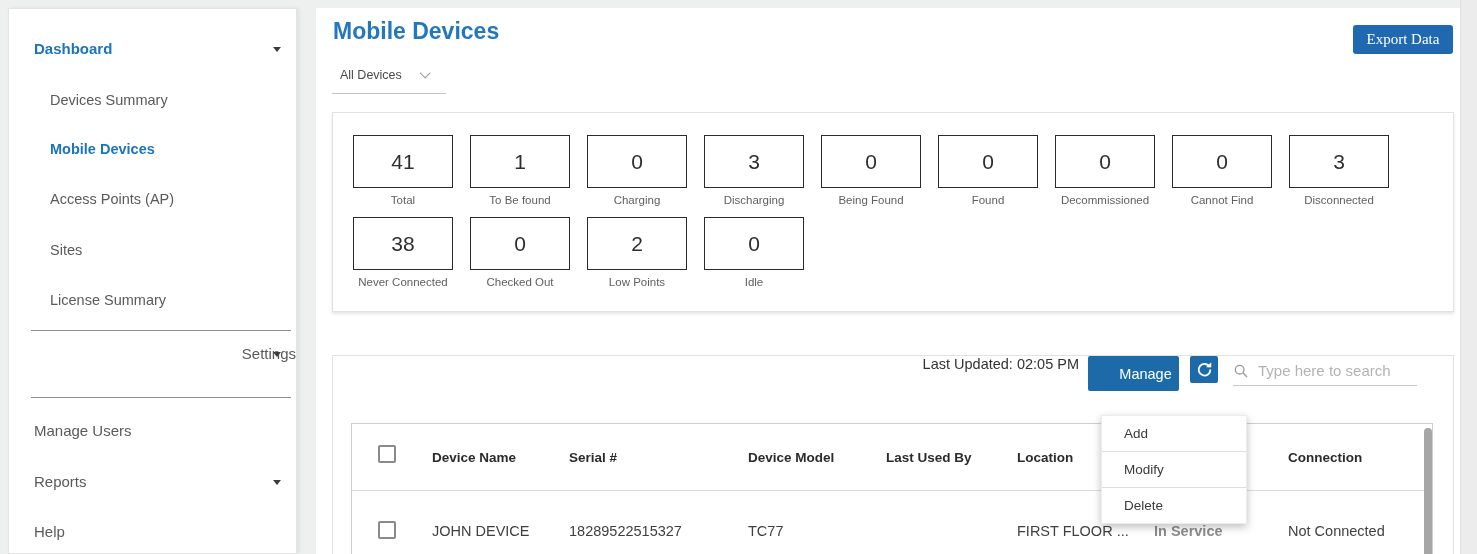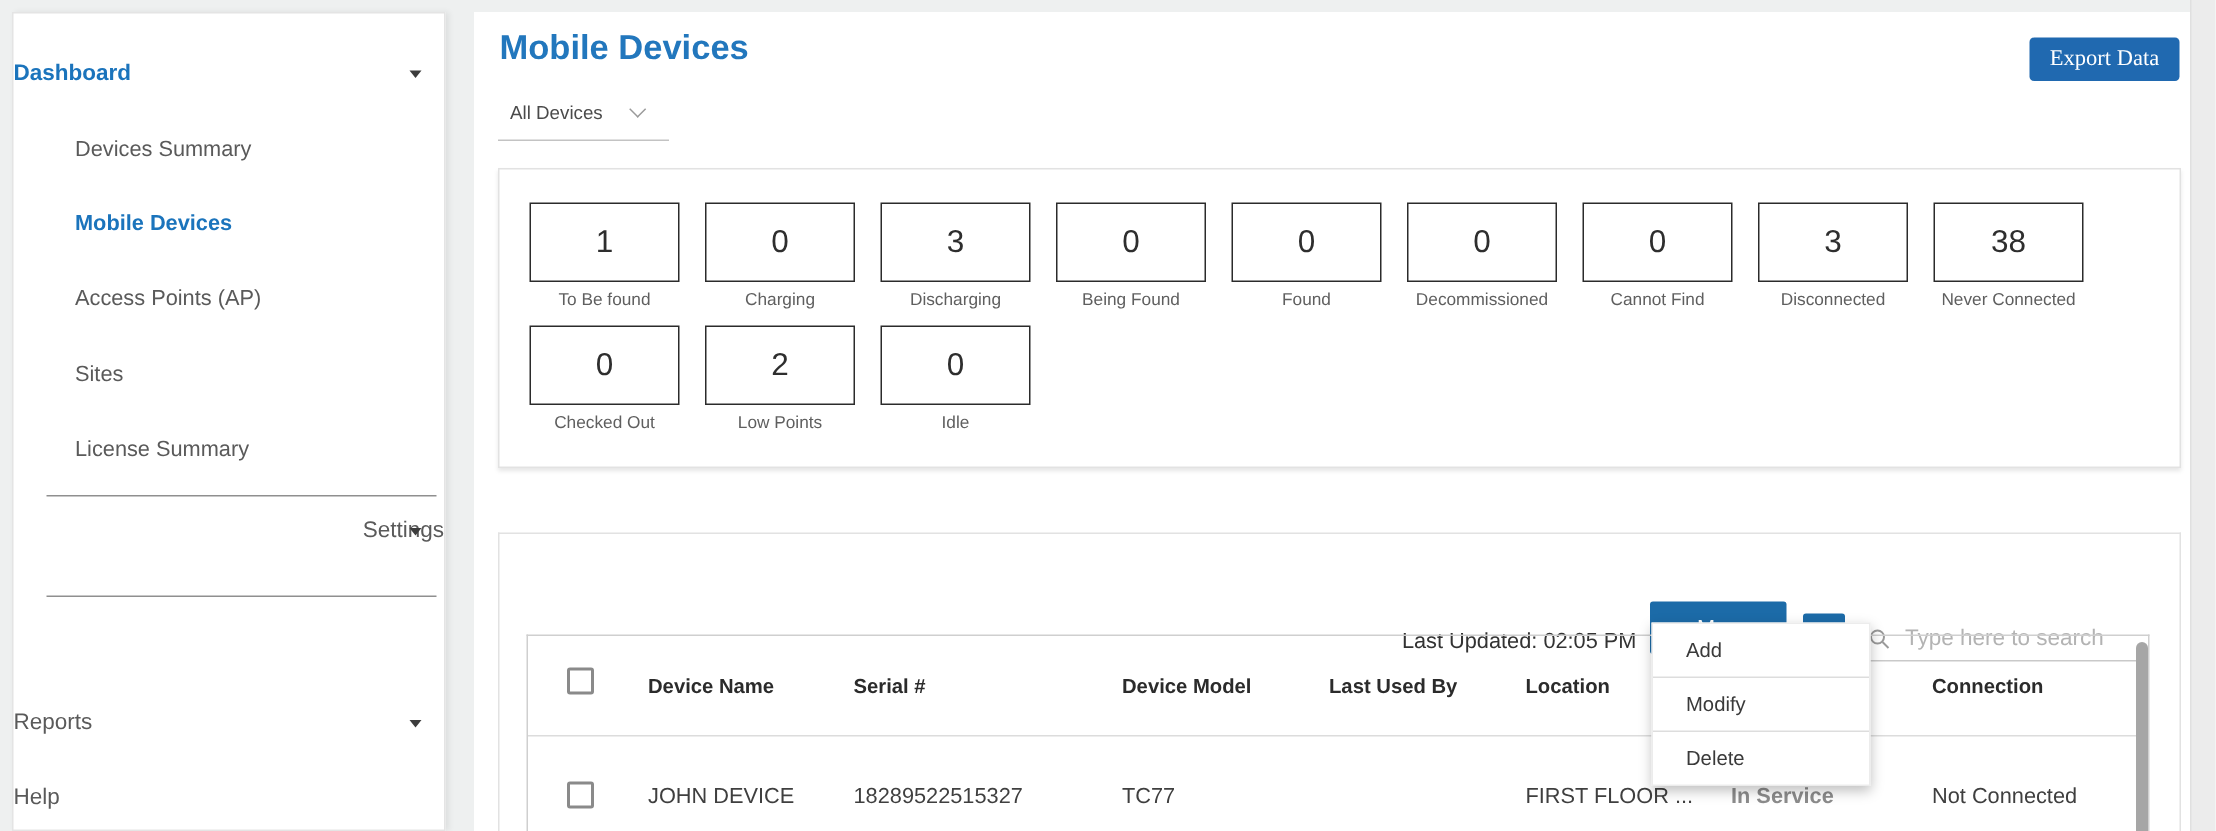--- a/index.html
+++ b/index.html
@@ -8,21 +8,21 @@
     background:#eef0f0;font-family:"Liberation Sans",sans-serif;
     -webkit-font-smoothing:antialiased;
   }
   
   .sidebar{
     position:absolute;left:8px;top:8px;width:289px;height:546px;
     background:#fff;border:1px solid #e4e4e4;box-shadow:2px 0 4px rgba(0,0,0,.07);
     box-sizing:border-box;
   }
   .snav{position:absolute;left:0;right:0;height:26px;line-height:26px;cursor:pointer;}
-  .snav .lbl-top{font-size:15px;color:#5a5a5a;}
+  .snav .lbl-top{margin-left:25px;font-size:15px;color:#5a5a5a;}
   .snav .lbl-sub{margin-left:41px;font-size:14.5px;color:#5a5a5a;}
   .snav .active{color:#1b74bc;font-weight:bold;}
   .caret{position:absolute;right:15px;top:11px;width:0;height:0;
     border-left:4.5px solid transparent;border-right:4.5px solid transparent;
     border-top:5.5px solid #3c3c3c;}
   .sdivider{position:absolute;left:22px;width:260px;border-top:1px solid #8f8f8f;}
   
   .main{position:absolute;left:316px;top:8px;width:1144px;height:546px;background:#fff;}
   .page-title{position:absolute;left:17px;top:10px;font-size:23px;font-weight:bold;color:#2277bd;}
   .filter{position:absolute;left:16px;top:54px;width:106px;padding:6px 0 11px 8px;
@@ -38,22 +38,22 @@
     border:1px solid #e2e2e2;box-shadow:0 2px 3px rgba(0,0,0,.10);
     box-sizing:border-box;padding:22px 0 0 20px;
     display:flex;flex-wrap:wrap;align-content:flex-start;}
   .card{width:100px;margin-right:17px;margin-bottom:11px;text-align:center;}
   .card-box{height:51px;border:1.5px solid #2b2b2b;display:flex;align-items:center;
     justify-content:center;font-size:21px;color:#2e2e2e;background:#fff;}
   .card-label{margin-top:6px;font-size:11.5px;color:#5f5f5f;white-space:nowrap;}
   
   .table-panel{position:absolute;left:16px;top:347px;width:1122px;height:210px;
     border:1px solid #e2e2e2;border-bottom:none;box-sizing:border-box;background:#fff;}
-  .toolbar{position:absolute;top:0;left:0;right:24px;height:80px;
-    display:flex;align-items:flex-end;justify-content:flex-end;}
+  .toolbar{position:absolute;top:0;left:0;right:36px;height:80px;
+    display:flex;align-items:flex-start;justify-content:flex-end;}
   .last-updated{font-size:14.5px;color:#333;margin-right:9px;}
   .manage-btn{width:91px;height:35px;background:#1c6ba8;border:none;border-radius:2px;
     color:#fff;font-size:14.5px;font-family:"Liberation Sans",sans-serif;
     cursor:pointer;margin-right:11px;display:flex;align-items:center;justify-content:center;padding-left:41px;}
   .manage-btn .chev{display:inline-block;width:7px;height:7px;margin-left:9px;
     border-right:2px solid #fff;border-bottom:2px solid #fff;
     transform:rotate(45deg) translateY(-2px);}
   .refresh-btn{width:28px;height:27px;background:#1c6ba8;border:none;border-radius:2px;
     cursor:pointer;margin-right:15px;display:flex;align-items:center;justify-content:center;padding:0;}
   .searchbox{width:184px;position:relative;top:5px;display:flex;align-items:center;
@@ -114,20 +114,23 @@
   </div>
   <div class="snav" style="top:278px;">
     <span class="lbl-sub">License Summary</span>
   </div>
   <div class="sdivider" style="top:321px;"></div>
   <div class="snav" style="top:332px;text-align:right;">
     <span class="lbl-top">Settings</span>
     <span class="caret"></span>
   </div>
   <div class="sdivider" style="top:388px;"></div>
+  <div class="snav" style="top:409px;">
+    <span class="lbl-top">Manage Users</span>
+  </div>
   <div class="snav" style="top:460px;">
     <span class="lbl-top">Reports</span>
     <span class="caret"></span>
   </div>
   <div class="snav" style="top:510px;">
     <span class="lbl-top">Help</span>
   </div>
 </div>
 
 <div class="main">
@@ -135,20 +138,24 @@
   <div class="page-title">Mobile Devices</div>
 
   <div class="filter">
     <span>All Devices</span>
     <span class="chev"></span>
   </div>
 
   <button class="export-btn">Export Data</button>
 
   <div class="stats">
+    <div class="card">
+      <div class="card-box">41</div>
+      <div class="card-label">Total</div>
+    </div>
     <div class="card">
       <div class="card-box">1</div>
       <div class="card-label">To Be found</div>
     </div>
     <div class="card">
       <div class="card-box">0</div>
       <div class="card-label">Charging</div>
     </div>
     <div class="card">
       <div class="card-box">3</div>

